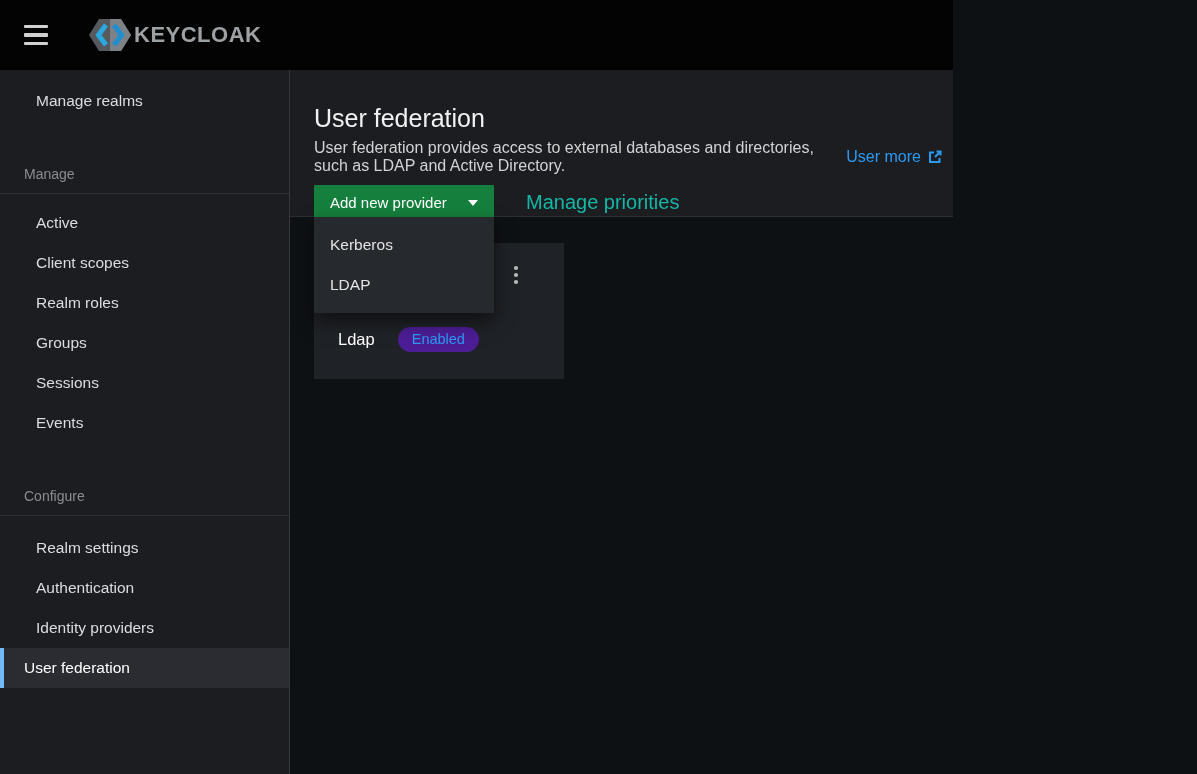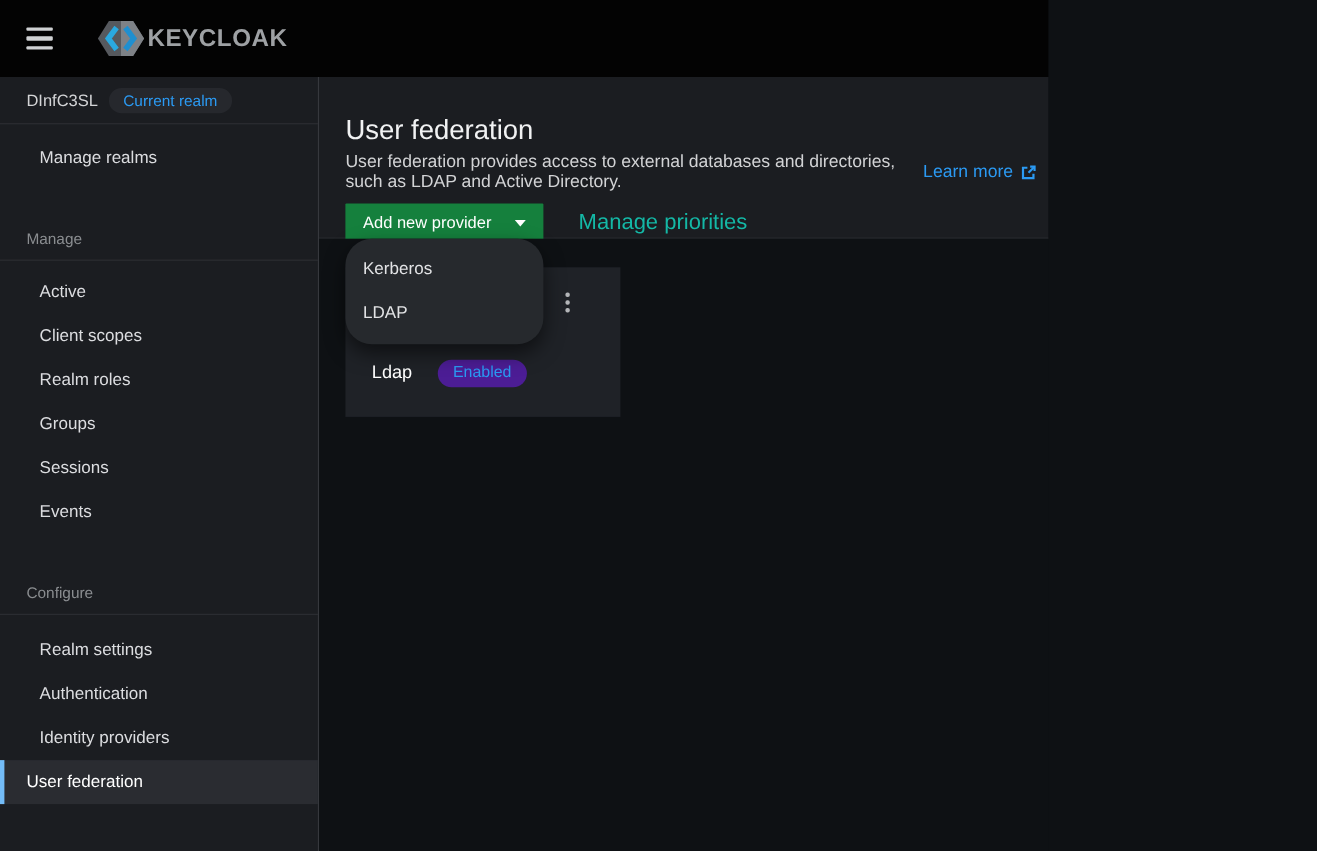--- a/index.html
+++ b/index.html
@@ -99,21 +99,21 @@
   .provider-name { font-size: 16.5px; color: #ffffff; }
   .status-badge {
     margin-left: 23px; font-size: 14.5px; color: #2b9af3; background: #4c1d95;
     border-radius: 14px; padding: 4px 14px 5px;
   }
 
   
   .dropdown-menu {
     position: absolute; left: 24px; top: 0; width: 180px;
     background: #26292d; padding: 8px 0;
-    box-shadow: 0 8px 18px rgba(0,0,0,0.55); z-index: 10; border-radius: 24px;
+    box-shadow: 0 8px 18px rgba(0,0,0,0.55); z-index: 10;
   }
   .dropdown-item {
     height: 40px; display: flex; align-items: center; padding-left: 16px;
     font-size: 15.5px; color: #e2e3e5; cursor: pointer;
   }
 </style>
 </head>
 <body>
 
 <div class="page">
@@ -133,24 +133,20 @@
           <path d="M26 8 L33.5 18 L26 28" fill="none" stroke="#1f8fd0" stroke-width="5"></path>
         </svg>
       </span>
       <span class="brand-text">KEYCLOAK</span>
     </div>
   </header>
 
   <div class="body-row">
 
     <nav class="sidebar">
-      <div class="realm-row">
-        <span class="realm-name">DInfC3SL</span>
-        <span class="realm-badge">Current realm</span>
-      </div>
 
       <div class="nav-item standalone">Manage realms</div>
 
       <div class="nav-group-label">Manage</div>
       <div class="nav-divider"></div>
       <div class="nav-list">
         <div class="nav-item">Active</div>
         <div class="nav-item">Client scopes</div>
         <div class="nav-item">Realm roles</div>
         <div class="nav-item">Groups</div>
@@ -168,21 +164,21 @@
       </div>
     </nav>
 
     <main class="main">
 
       <section class="page-header">
         <h1 class="page-title">User federation</h1>
         <div class="desc-row">
           <p class="page-desc">User federation provides access to external databases and directories, such as LDAP and Active Directory.</p>
           <a class="learn-more">
-            <span>Learn more</span>
+            <span>User more</span>
             <span style="display:flex;align-items:center;">
               <svg width="16" height="16" viewBox="0 0 16 16">
                 <path d="M7 3.5 H3 V13 H12.5 V9" fill="none" stroke="#2b9af3" stroke-width="2"></path>
                 <path d="M9.5 2.5 H13.5 V6.5" fill="none" stroke="#2b9af3" stroke-width="2"></path>
                 <path d="M13.2 2.8 L8 8" fill="none" stroke="#2b9af3" stroke-width="2"></path>
               </svg>
             </span>
           </a>
         </div>
         <div class="toolbar">

